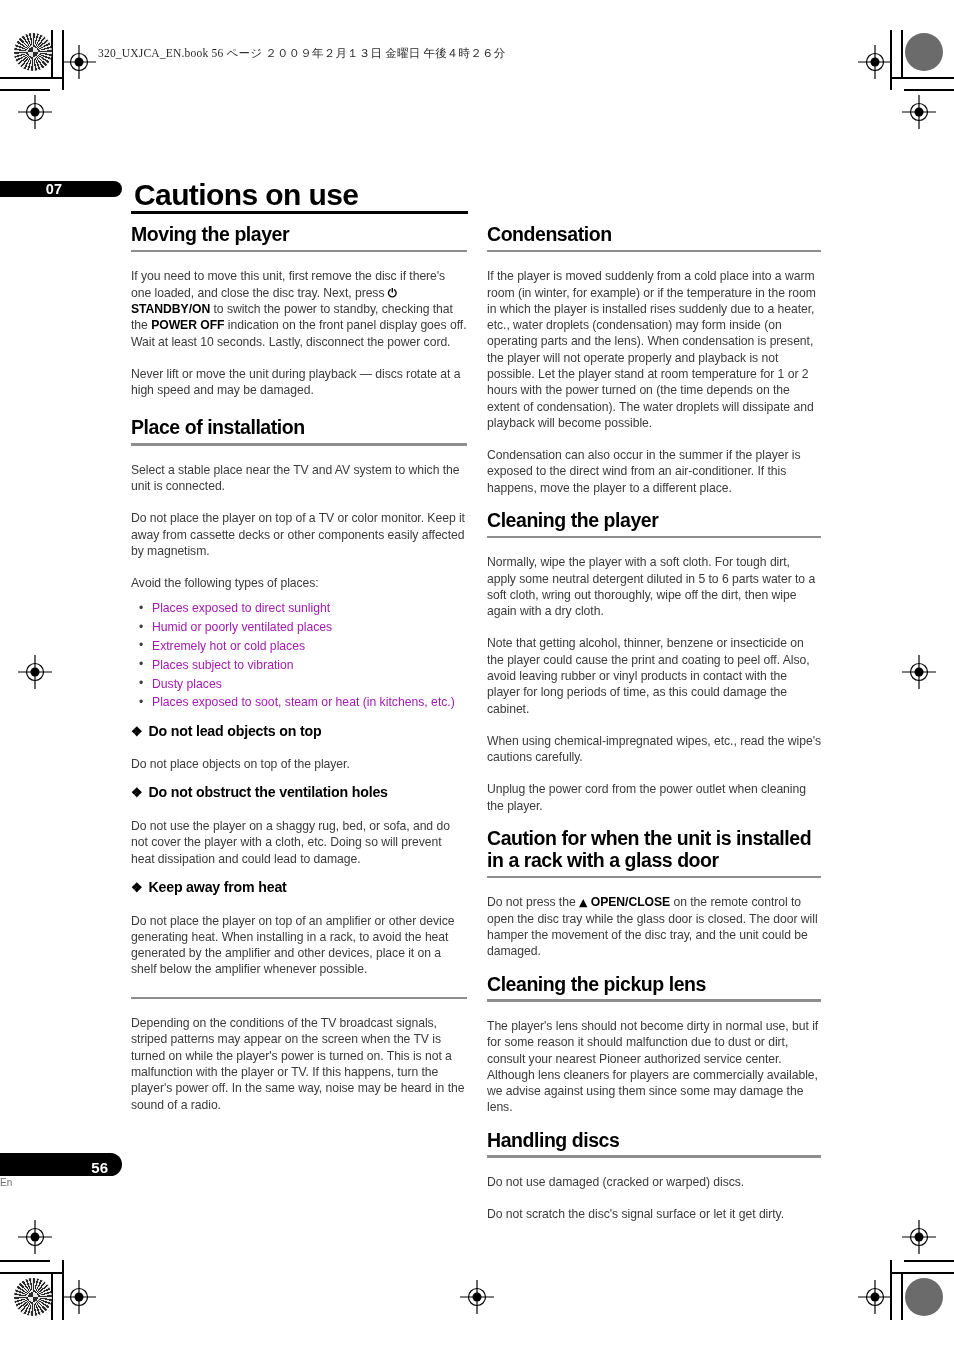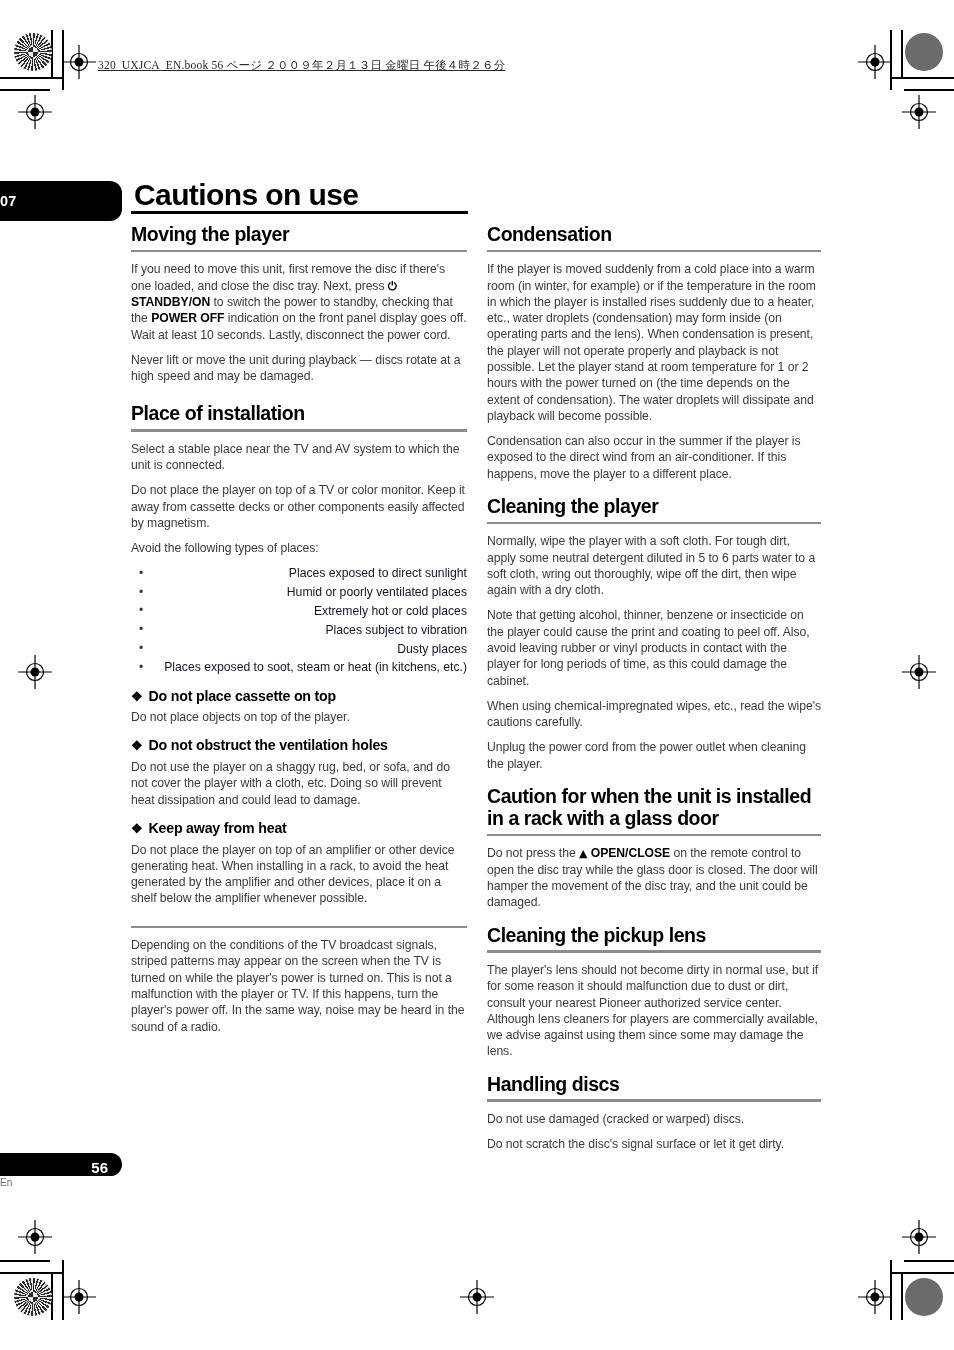--- a/index.html
+++ b/index.html
@@ -32,45 +32,44 @@
   .halftone.dark { background: #6b6b6b; }
   .halftone.star {
     background:
       repeating-conic-gradient(from 0deg, #2b2b2b 0deg 6deg, #e8e8e8 6deg 12deg);
   }
 
   
   .file-header {
     position: absolute;
     left: 98px;
-    top: 58px;
+    top: 46px;
     font-family: "Liberation Serif", serif;
     font-size: 11.5px;
     color: #2a2a2a;
     letter-spacing: 0.2px;
     white-space: nowrap;
-    text-decoration: underline;
   }
 
   
   .chapter-tab {
     position: absolute;
     left: 0;
     top: 181px;
     width: 122px;
-    height: 40px;
+    height: 16px;
     background: #000;
     border-top-right-radius: 12px;
     border-bottom-right-radius: 12px;
     color: #fff;
     font-size: 14.5px;
     font-weight: bold;
     display: flex;
     align-items: center;
-    justify-content: flex-start;
+    justify-content: center;
     padding-right: 14px;
     box-sizing: border-box;
     letter-spacing: 0.3px;
   }
 
   
   .page-title {
     position: absolute;
     left: 134px;
     top: 167px;
@@ -114,21 +113,21 @@
   .sec-rule {
     height: 2.5px;
     background: #8d8d8d;
     margin: 4px 0 9px 0;
   }
   .sec-block { margin-bottom: 2px; }
   .sec-top-gap { margin-top: 19px; }
   .sec-top-gap-sm { margin-top: 14px; }
 
   p.body {
-    margin: 2px 0 9px 0;
+    margin: 16px 0 9px 0;
     font-size: 12.2px;
     line-height: 1.335;
     color: #3b3b3b;
     letter-spacing: -0.05px;
   }
   p.body:last-child { margin-bottom: 0; }
   p.body b, p.body strong {
     color: #000;
     font-weight: bold;
   }
@@ -136,23 +135,22 @@
   ul.bullets {
     margin: 0 0 9px 0;
     padding: 0;
     list-style: none;
   }
   ul.bullets li {
     position: relative;
     padding-left: 21px;
     font-size: 12.2px;
     line-height: 1.335;
-    color: #0f172a;
+    color: #a21caf;
     margin-bottom: 2.5px;
-    text-align: right;
   }
   ul.bullets li::before {
     content: "\2022";
     position: absolute;
     left: 8px;
     top: -0.5px;
     color: #3b3b3b;
     font-size: 12.2px;
   }
 
@@ -351,21 +349,21 @@
       <p class="body">Avoid the following types of places:</p>
       <ul class="bullets">
         <li>Places exposed to direct sunlight</li>
         <li>Humid or poorly ventilated places</li>
         <li>Extremely hot or cold places</li>
         <li>Places subject to vibration</li>
         <li>Dusty places</li>
         <li>Places exposed to soot, steam or heat (in kitchens, etc.)</li>
       </ul>
 
-      <h3 class="sub"><span class="floret">❖</span><span>Do not place cassette on top</span></h3>
+      <h3 class="sub"><span class="floret">❖</span><span>Do not lead objects on top</span></h3>
       <p class="body">Do not place objects on top of the player.</p>
 
       <h3 class="sub"><span class="floret">❖</span><span>Do not obstruct the ventilation holes</span></h3>
       <p class="body">Do not use the player on a shaggy rug, bed, or sofa, and do not cover the player with a cloth, etc. Doing so will prevent heat dissipation and could lead to damage.</p>
 
       <h3 class="sub"><span class="floret">❖</span><span>Keep away from heat</span></h3>
       <p class="body">Do not place the player on top of an amplifier or other device generating heat. When installing in a rack, to avoid the heat generated by the amplifier and other devices, place it on a shelf below the amplifier whenever possible.</p>
     </div>
 
     <div class="sec-block sec-top-gap">

